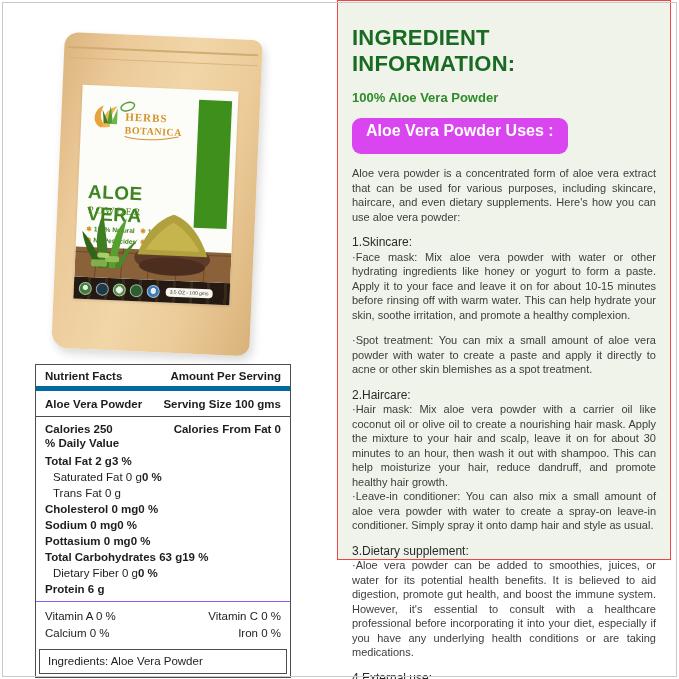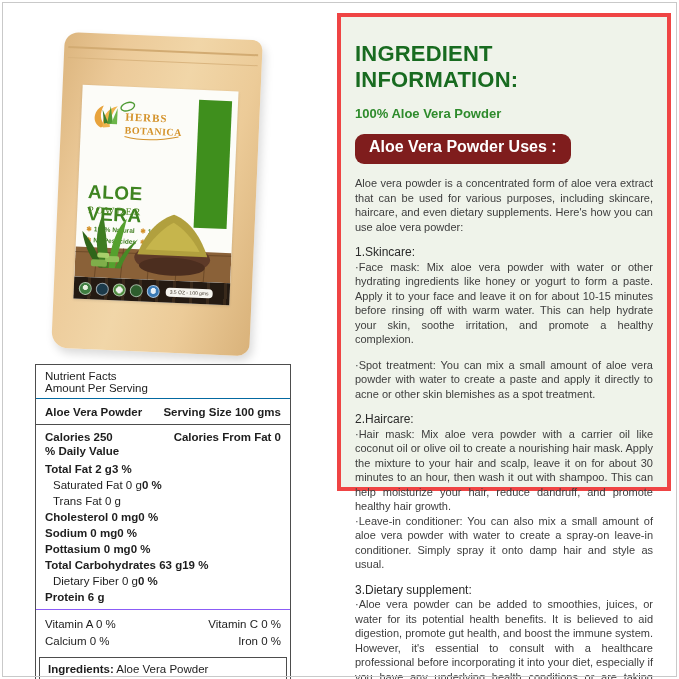--- a/index.html
+++ b/index.html
@@ -2,26 +2,26 @@
 <html><head>
 <meta charset="utf-8">
 <style>
   * { margin:0; padding:0; box-sizing:border-box; }
   html,body { background:#ffffff; }
   body { font-family:"Liberation Sans", sans-serif; }
   .canvas { position:relative; width:679px; height:679px; background:#fff; overflow:hidden; }
   .frame { position:absolute; inset:2px; border:1px solid #c9c9c9; pointer-events:none; }
 
   
-  .info-panel { position:absolute; left:337px; top:13px; width:334px; height:478px;
-    background:#eff3ea; border:4px solid #ef4444; padding:12px 14px 10px 14px; }
+  .info-panel { position:absolute; left:337px; top:0; width:334px; height:560px;
+    background:#eff3ea; border:1px solid #ef4444; padding:12px 14px 10px 14px; }
   .info-title { margin-top:12px; font-size:22px; font-weight:700; color:#186b20; letter-spacing:0.2px; }
   .info-subtitle { margin-top:13px; font-size:13px; font-weight:700; color:#2e8b2c; }
-  .uses-pill { display:inline-block; margin-top:13px; background:#7f1d1d; color:#ffffff;
-    font-size:16px; font-weight:700; padding:4px 14px 8px 14px; border-radius:9px; }
+  .uses-pill { display:inline-block; margin-top:13px; background:#d946ef; color:#ffffff;
+    font-size:16px; font-weight:700; padding:4px 14px 14px 14px; border-radius:9px; }
   .info-body { margin-top:12px; color:#3d3d3d; font-size:11px; line-height:14.5px; }
   .info-body p { text-align:justify; }
   .p-gap { margin-bottom:11px; }
   .sec-h { font-size:12px; font-weight:400; color:#2a2a2a; }
 
   
   .pouch { position:absolute; left:58px; top:36px; width:198px; height:316px;
     transform:rotate(2.5deg); transform-origin:50% 50%; }
   .pouch-body { position:absolute; inset:0; border-radius:14px 10px 12px 16px;
     background:linear-gradient(105deg,#dcb57e 0%,#ecca99 22%,#f1d6a8 48%,#eccb98 72%,#d9b27a 100%);
@@ -50,33 +50,33 @@
   .b3 { background:radial-gradient(circle at 50% 50%, #f2f2ee 0 45%, #4c8a3c 46%); }
   .b4 { background:#2e5e2e; }
   .b5 { background:radial-gradient(circle at 50% 45%, #e8f0f7 0 35%, #3a7ab5 36%); }
   .weight-pill { margin-left:2px; background:#f6f5ef; border-radius:4px; height:9px;
     padding:1px 4px; font-size:5px; line-height:7px; color:#40382c; white-space:nowrap; flex:none; }
 
   
   .nf { position:absolute; left:35px; top:364px; width:256px; background:#fff;
     border:1px solid #4d4d4d; color:#1d1d1d; font-size:11.5px; }
   .nf-row { display:flex; justify-content:space-between; align-items:baseline; }
-  .nf-head { padding:5px 9px 4px 9px; border-bottom:1px solid #0369a1; font-weight:400;flex-direction:column; }
+  .nf-head { padding:5px 9px 4px 9px; border-bottom:5px solid #0369a1; font-weight:700; }
   .nf-sub { padding:7px 9px 6px 9px; border-bottom:1px solid #4d4d4d; font-weight:700; }
   .nf-main { padding:6px 9px 4px 9px; }
   .nf-cal { font-weight:700; }
   .nf-dv { font-weight:700; margin:2px 0 4px 0; }
   .nrow { display:flex; line-height:16px; }
   .nrow .lbl.bold { font-weight:700; }
   .nrow .lbl.ind { padding-left:8px; }
   .nrow .val { font-weight:700; }
   .nf-vits { border-top:1px solid #8b5cf6; padding:6px 9px 5px 9px; }
   .vrow { display:flex; justify-content:space-between; line-height:17px; }
   .nf-ingr { border:1px solid #4d4d4d; margin:2px 3px 3px 3px; padding:4px 8px; line-height:15px; }
-  .nf-ingr b { font-weight:700; }
+  .nf-ingr b { font-weight:400; }
 </style>
 </head>
 <body>
 
 <div class="canvas">
 
   <div class="pouch">
     <div class="pouch-body">
       <div class="pouch-seal"></div>
     </div>

